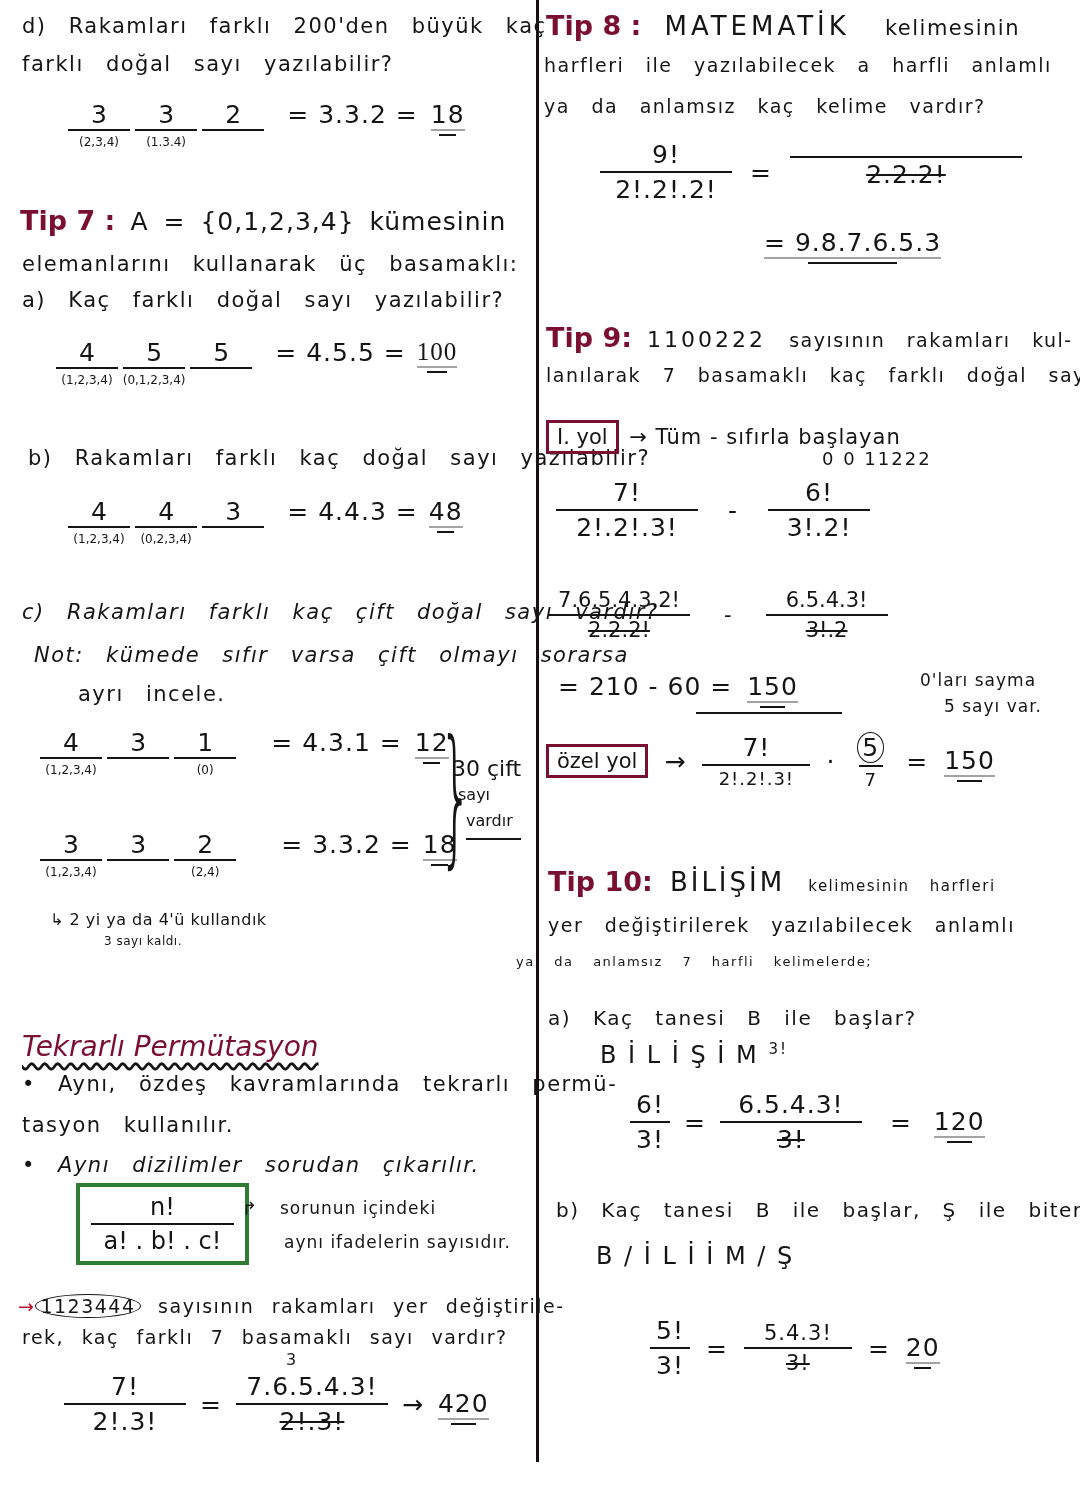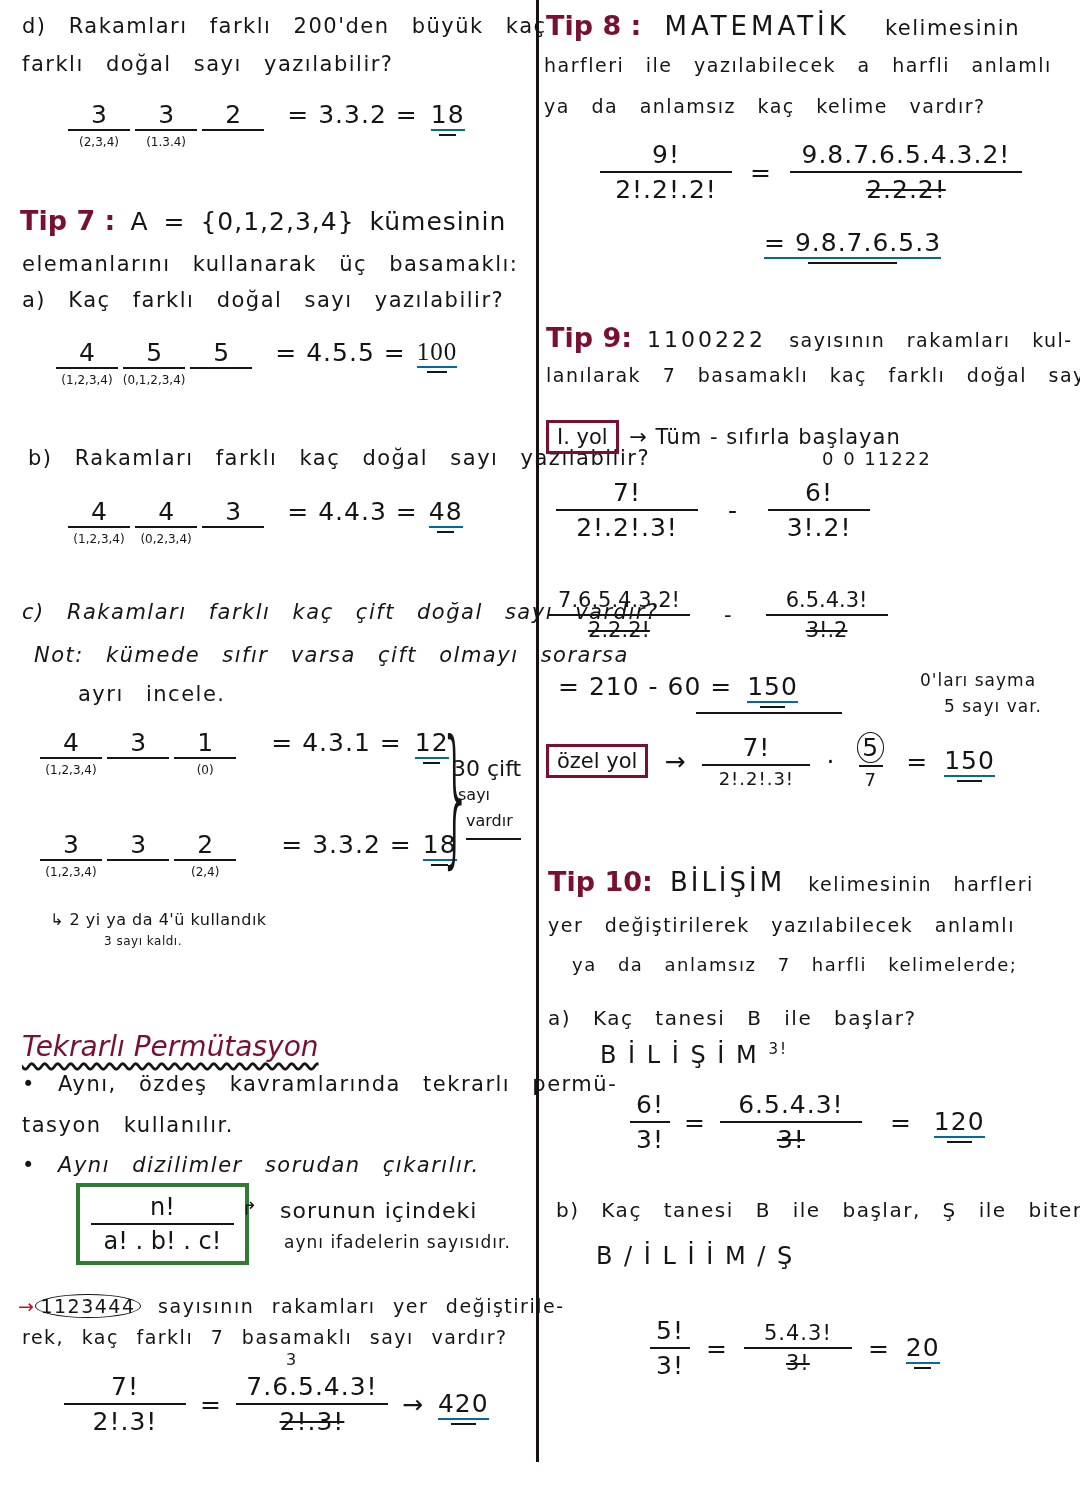--- a/index.html
+++ b/index.html
@@ -4,21 +4,21 @@
 <style>
   html,body{margin:0;padding:0;background:#fff;}
   body{width:1080px;height:1500px;position:relative;overflow:hidden;
        font-family:"DejaVu Sans",sans-serif;color:#151515;}
   .divider{position:absolute;left:536px;top:0;width:3px;height:1462px;background:#1a1014;}
   .ab{position:absolute;white-space:nowrap;}
   .txt{font-size:21px;letter-spacing:1.5px;word-spacing:14px;}
   .head{color:#7a1030;font-weight:bold;font-size:27px;}
   .math{font-size:25px;letter-spacing:1px;}
   .small{font-size:13px;letter-spacing:0.5px;}
-  .u1{border-bottom:2px solid #0369a1;text-align:right;}
+  .u1{border-bottom:2px solid #a3a3a3;text-align:right;}
   .dbl{display:inline-block;position:relative;}
   .dbl::after{content:"";position:absolute;left:25%;right:25%;bottom:-7px;border-bottom:2px solid #151515;}
   .frac{display:inline-flex;flex-direction:column;align-items:center;vertical-align:middle;}
   .frac .num{padding:0 6px 2px 6px;}
   .frac .den{border-top:2px solid #151515;padding:2px 6px 0 6px;}
   .blank{display:inline-flex;flex-direction:column;align-items:center;width:62px;vertical-align:top;}
   .blank .d{border-bottom:2px solid #151515;width:100%;text-align:center;font-size:25px;}
   .blank .s{font-size:12px;margin-top:4px;white-space:nowrap;}
   .box-red{border:3px solid #7a1030;padding:2px 8px;display:inline-block;}
   .box-green{border:4px solid #2e7d32;padding:6px 10px;}
@@ -146,21 +146,21 @@
   <div class="ab txt" style="left:22px;top:1072px;">• Aynı, özdeş kavramlarında tekrarlı permü-</div>
   <div class="ab txt" style="left:22px;top:1113px;">tasyon kullanılır.</div>
   <div class="ab txt" style="left:22px;top:1153px;font-style:italic;">• Aynı dizilimler sorudan çıkarılır.</div>
   <div class="ab box-green" style="left:76px;top:1183px;width:145px;">
     <div class="frac" style="width:100%;font-size:24px;">
       <span class="num">n!</span>
       <span class="den" style="width:90%;text-align:center;">a! . b! . c!</span>
     </div>
   </div>
   <div class="ab" style="left:242px;top:1198px;font-size:18px;">↱</div>
-  <div class="ab" style="left:280px;top:1198px;font-size:22px;letter-spacing:1px;">sorunun içindeki</div>
+  <div class="ab" style="left:280px;top:1198px;font-size:17px;letter-spacing:1px;">sorunun içindeki</div>
   <div class="ab" style="left:284px;top:1232px;font-size:17px;letter-spacing:1px;">aynı ifadelerin sayısıdır.</div>
 
   <div class="ab txt" style="left:18px;top:1294px;font-size:19px;word-spacing:10px;">
     <span class="arrow-red">→</span><span class="circ">1123444</span>
     <span>sayısının rakamları yer değiştirile-</span>
   </div>
   <div class="ab txt" style="left:22px;top:1326px;font-size:19px;word-spacing:10px;">rek, kaç farklı 7 basamaklı sayı vardır?</div>
   <div class="ab math" style="left:64px;top:1372px;display:flex;align-items:center;gap:14px;">
     <span class="frac">
         <span class="num">7!</span>
@@ -186,21 +186,20 @@
   </div>
   <div class="ab txt" style="left:544px;top:54px;font-size:19px;">harfleri ile yazılabilecek a harfli anlamlı</div>
   <div class="ab txt" style="left:544px;top:95px;font-size:19px;">ya da anlamsız kaç kelime vardır?</div>
   <div class="ab math" style="left:600px;top:140px;display:flex;align-items:center;gap:18px;">
     <span class="frac">
         <span class="num">9!</span>
         <span class="den" style="width:120px;text-align:center;">2!.2!.2!</span>
       </span>
     <span>=</span>
     <span class="frac">
-        <span class="num">9.8.7.6.5.4.3.2!</span>
         <span class="den strike" style="width:220px;text-align:center;">2.2.2!</span>
       </span>
   </div>
   <div class="ab math" style="left:764px;top:228px;">
     <span class="dbl u1">= 9.8.7.6.5.3</span>
   </div>
 
   <div class="ab" style="left:546px;top:322px;">
     <span class="head">Tip 9:</span>
     <span style="font-size:22px;letter-spacing:3px;margin-left:10px;">1100222</span>
@@ -255,24 +254,24 @@
         <span class="num"><span class="circ">5</span></span>
         <span class="den" style="font-size:18px;">7</span>
       </span>
     <span class="math">=</span>
     <span class="math dbl u1">150</span>
   </div>
 
   <div class="ab" style="left:548px;top:866px;">
     <span class="head">Tip 10:</span>
     <span style="font-size:26px;letter-spacing:3px;margin-left:12px;">BİLİŞİM</span>
-    <span class="txt" style="margin-left:18px;font-size:19px;">kelimesinin harfleri</span>
+    <span class="txt" style="margin-left:18px;font-size:15px;">kelimesinin harfleri</span>
   </div>
   <div class="ab txt" style="left:548px;top:914px;font-size:19px;">yer değiştirilerek yazılabilecek anlamlı</div>
-  <div class="ab txt" style="left:572px;top:954px;font-size:18px;">ya da anlamsız 7 harfli kelimelerde;</div>
+  <div class="ab txt" style="left:516px;top:954px;font-size:13px;">ya da anlamsız 7 harfli kelimelerde;</div>
   <div class="ab txt" style="left:548px;top:1006px;font-size:20px;">a) Kaç tanesi B ile başlar?</div>
   <div class="ab" style="left:600px;top:1040px;font-size:24px;letter-spacing:2px;">
     <span>B İ L İ Ş İ M</span>
     <sup style="font-size:15px;">3!</sup>
   </div>
   <div class="ab math" style="left:630px;top:1090px;display:flex;align-items:center;gap:14px;">
     <span class="frac">
         <span class="num">6!</span>
         <span class="den">3!</span>
       </span>

